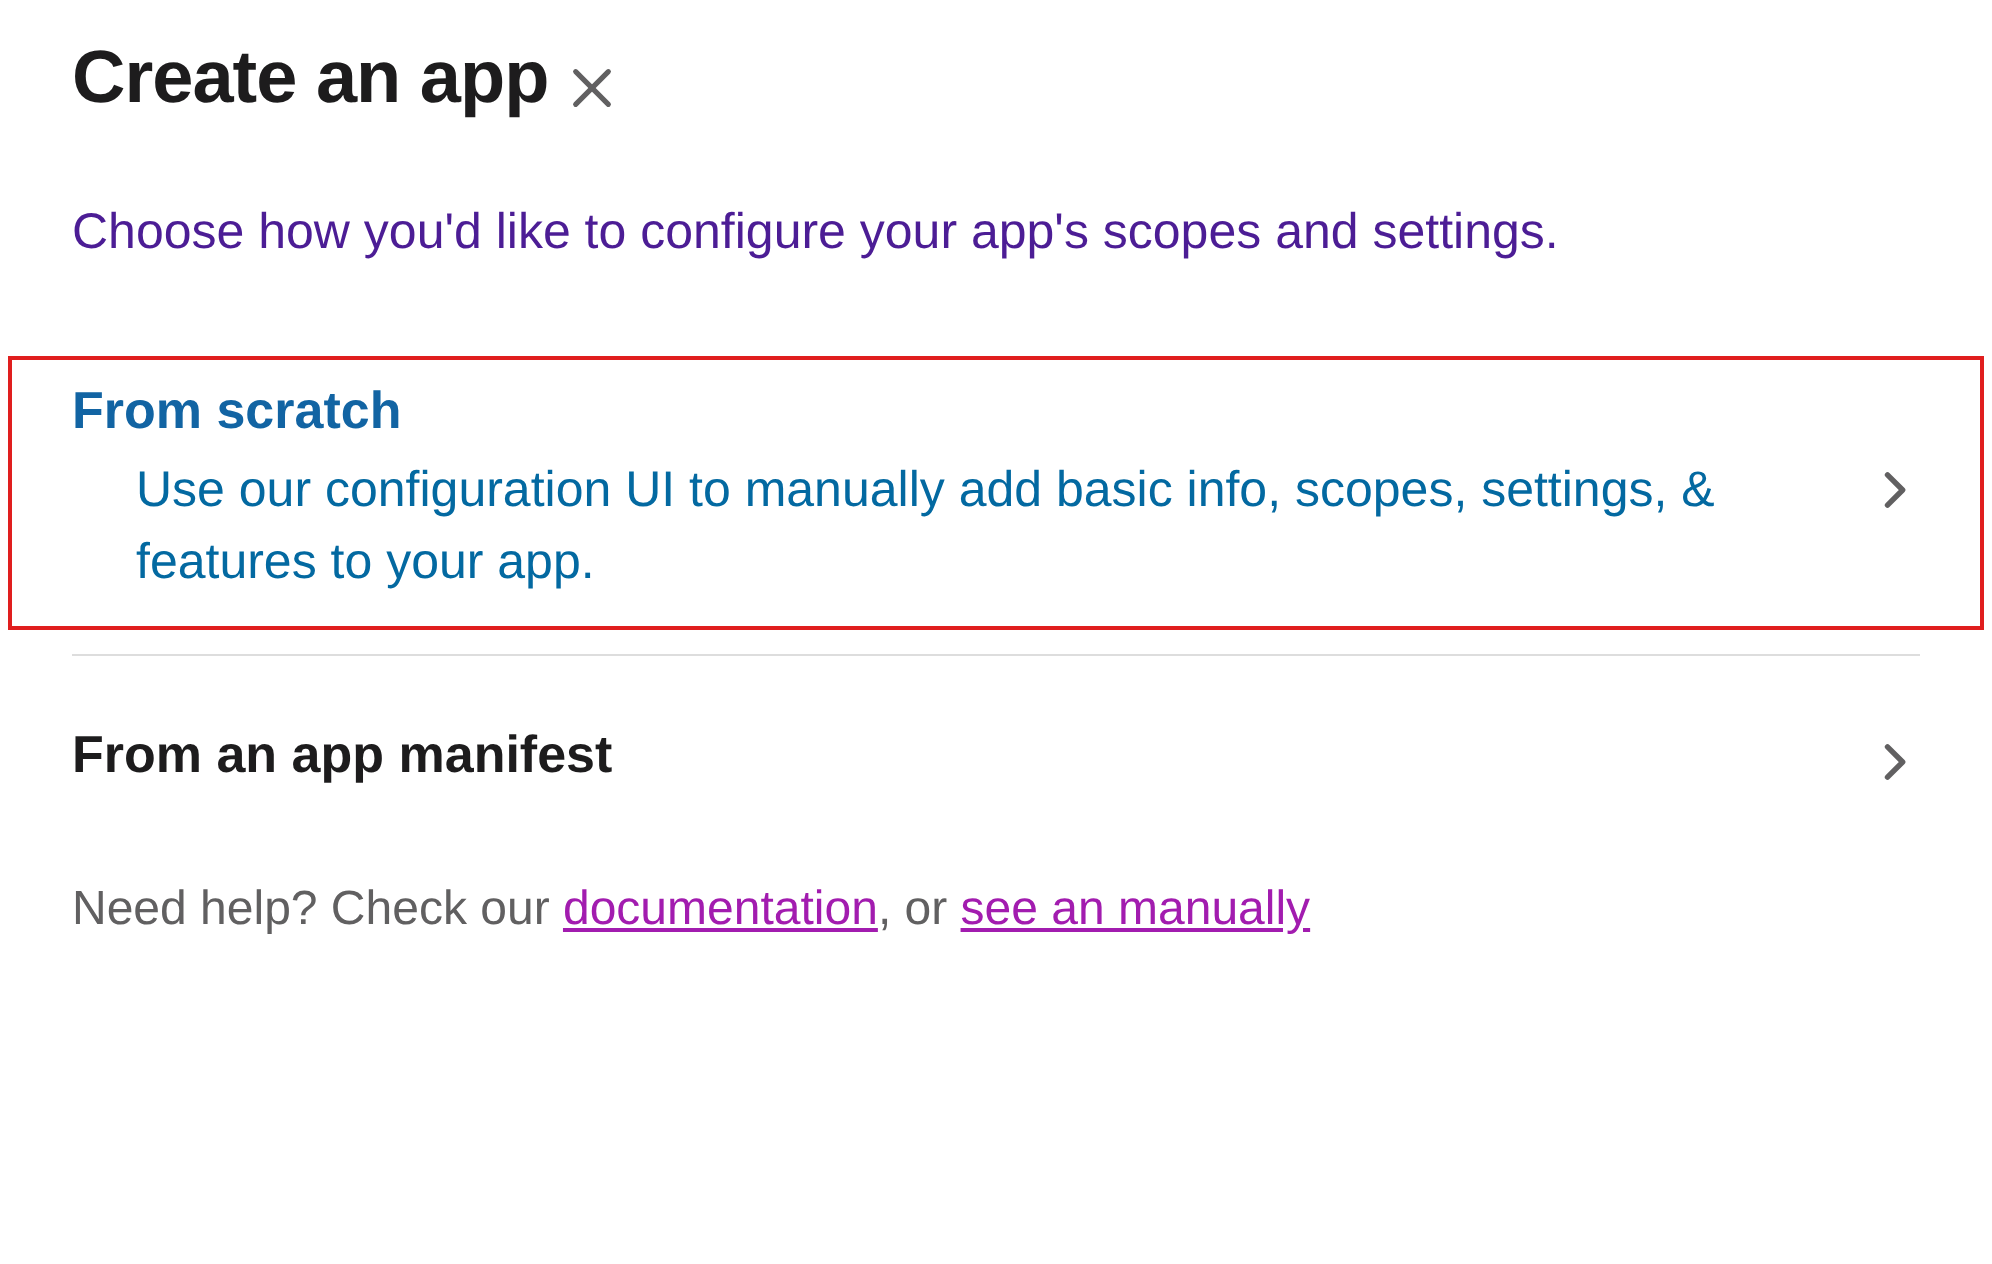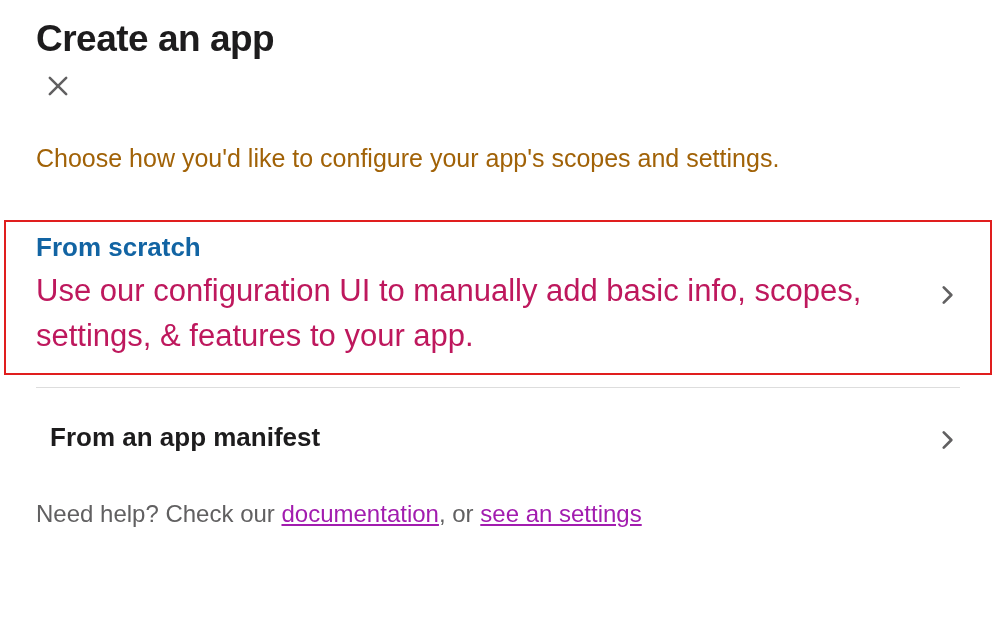--- a/index.html
+++ b/index.html
@@ -13,21 +13,20 @@
       height: 632px;
       background: #ffffff;
       color: #1d1c1d;
       position: relative;
     }
     .header {
       display: flex;
       justify-content: flex-start;
       align-items: flex-start;
       padding: 18px 36px 0 36px;
-      flex-direction: column;
     }
     .title {
       font-size: 37px;
       font-weight: 900;
       letter-spacing: -0.5px;
       color: #1d1c1d;
     }
     .close-btn {
       background: none;
       border: none;
@@ -37,29 +36,29 @@
       color: #616061;
     }
     .close-btn svg {
       width: 28px;
       height: 28px;
       display: block;
     }
     .subtitle {
       padding: 34px 36px 0 36px;
       font-size: 25px;
-      color: #a16207;
+      color: #4c1d95;
       line-height: 1.35;
     }
     .options {
       margin-top: 44px;
     }
     .option {
       position: relative;
-      padding: 12px 36px 16px 50px;
+      padding: 12px 36px 16px 36px;
       cursor: pointer;
     }
     .option-highlighted {
       border: 2px solid #e01e1e;
       margin: 0 4px;
       padding: 10px 30px 14px 30px;
     }
     .option-content {
       display: flex;
       align-items: center;
@@ -72,23 +71,24 @@
     .option-title {
       font-size: 26px;
       font-weight: 700;
       margin-bottom: 6px;
       line-height: 1.2;
     }
     .option-title-blue {
       color: #1264a3;
     }
     .option-desc {
-      font-size: 31px;
-      color: #be185d;
+      font-size: 25px;
+      color: #0369a1;
       line-height: 1.45;
+      margin-left: 32px;
     }
     .chevron {
       flex-shrink: 0;
       color: #616061;
     }
     .chevron svg {
       width: 26px;
       height: 26px;
       display: block;
     }
@@ -153,14 +153,14 @@
         <svg viewBox="0 0 24 24" fill="none" stroke="currentColor" stroke-width="2.5" stroke-linecap="round" stroke-linejoin="round">
           <polyline points="9 5 16 12 9 19"></polyline>
         </svg>
       </span>
     </div>
   </div>
 
 </div>
 
 <div class="footer">
-  <span>Need help? Check our </span><a>documentation</a><span>, or </span><a>see an settings</a>
+  <span>Need help? Check our </span><a>documentation</a><span>, or </span><a>see an manually</a>
 </div>
 
 </body></html>

